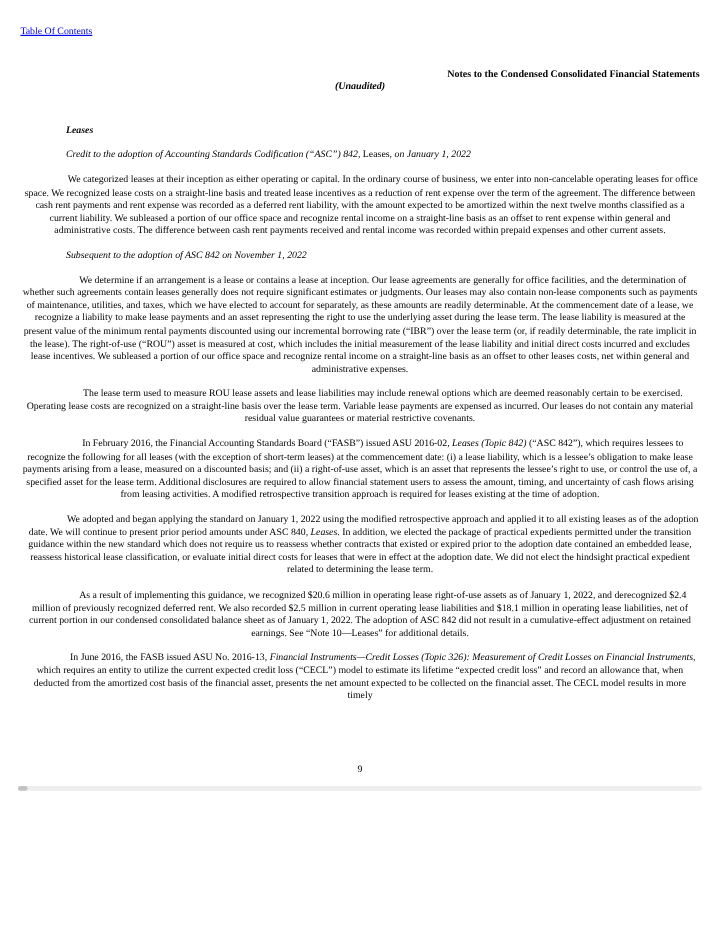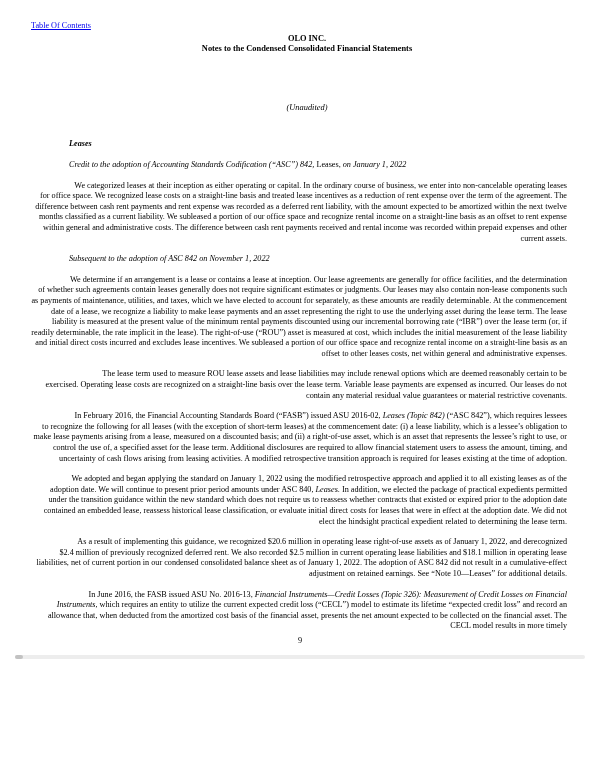--- a/index.html
+++ b/index.html
@@ -13,58 +13,58 @@
     font-family: "Liberation Serif", "DejaVu Serif", serif;
     color: #000000;
     position: relative;
     overflow: hidden;
   }
   .page {
     position: relative;
     width: 600px;
     height: 776px;
     box-sizing: border-box;
-    padding: 21px 17px 0 31px;
+    padding: 21px 17px 0 17px;
     font-size: 8.2px;
     line-height: 10.6px;
   }
   .toc-link {
     color: #0000ee;
     text-decoration: underline;
     font-size: 8.2px;
     cursor: pointer;
   }
   .center { text-align: center; }
   .company {
     font-weight: bold;
     font-size: 8.4px;
     margin-top: 2px;
   }
   .doc-title {
     font-weight: bold;
     font-size: 8.4px;
-    margin-top: 0;
+    margin-top: 25px;
+    text-align: right;
   }
   .doc-subtitle {
-    font-weight: normal;
+    font-weight: bold;
     font-style: italic;
     font-size: 8.4px;
     margin-bottom: 26px;
-    margin-top: 48px;
   }
   .h {
     padding-left: 38px;
     margin: 0 0 10px 0;
   }
   .h-bi { font-weight: bold; font-style: italic; }
   .h-i { font-style: italic; }
   p.body-para {
-    margin: 0 16px 10px 0;
+    margin: 0 0 10px 0;
     text-indent: 38px;
-    text-align: right;
+    text-align: center;
   }
   .run-n { font-style: normal; }
   .run-i { font-style: italic; }
   .page-number {
     position: absolute;
     top: 636px;
     left: 0;
     width: 600px;
     text-align: center;
     font-size: 8.2px;
@@ -90,21 +90,20 @@
     cursor: grab;
   }
 </style>
 </head>
 <body>
 
 <div class="page">
 
   <a class="toc-link">Table Of Contents</a>
 
-  <div class="center company">OLO INC.</div>
 
   <div class="center doc-title">Notes to the Condensed Consolidated Financial Statements</div>
 
   <div class="center doc-subtitle">(Unaudited)</div>
 
   <div class="h h-bi">Leases</div>
 
   <div class="h h-i"><span class="run-i">Credit to the adoption of Accounting Standards Codification (“ASC”) 842, </span><span class="run-n">Leases,</span><span class="run-i"> on January 1, 2022</span></div>
 
   <p class="body-para">We categorized leases at their inception as either operating or capital. In the ordinary course of business, we enter into non-cancelable operating leases for office space. We recognized lease costs on a straight-line basis and treated lease incentives as a reduction of rent expense over the term of the agreement. The difference between cash rent payments and rent expense was recorded as a deferred rent liability, with the amount expected to be amortized within the next twelve months classified as a current liability. We subleased a portion of our office space and recognize rental income on a straight-line basis as an offset to rent expense within general and administrative costs. The difference between cash rent payments received and rental income was recorded within prepaid expenses and other current assets.</p>

